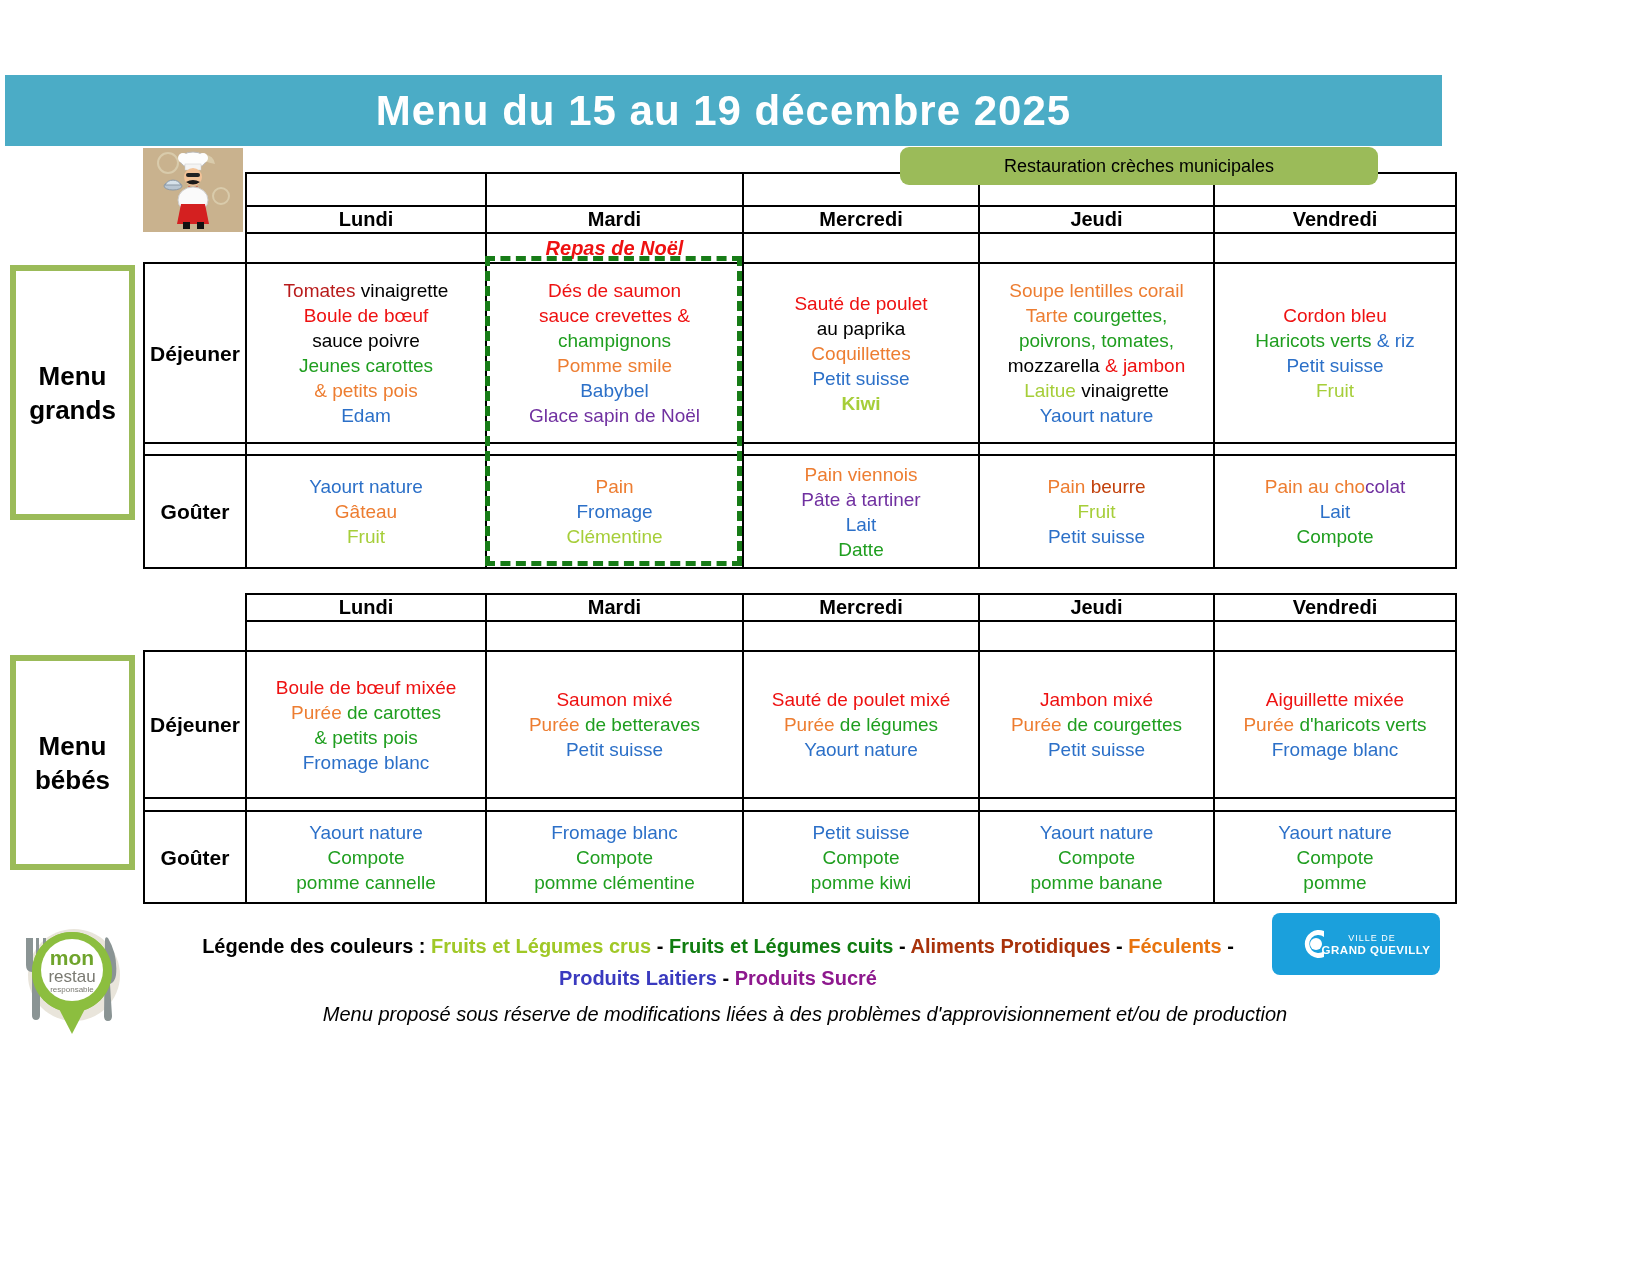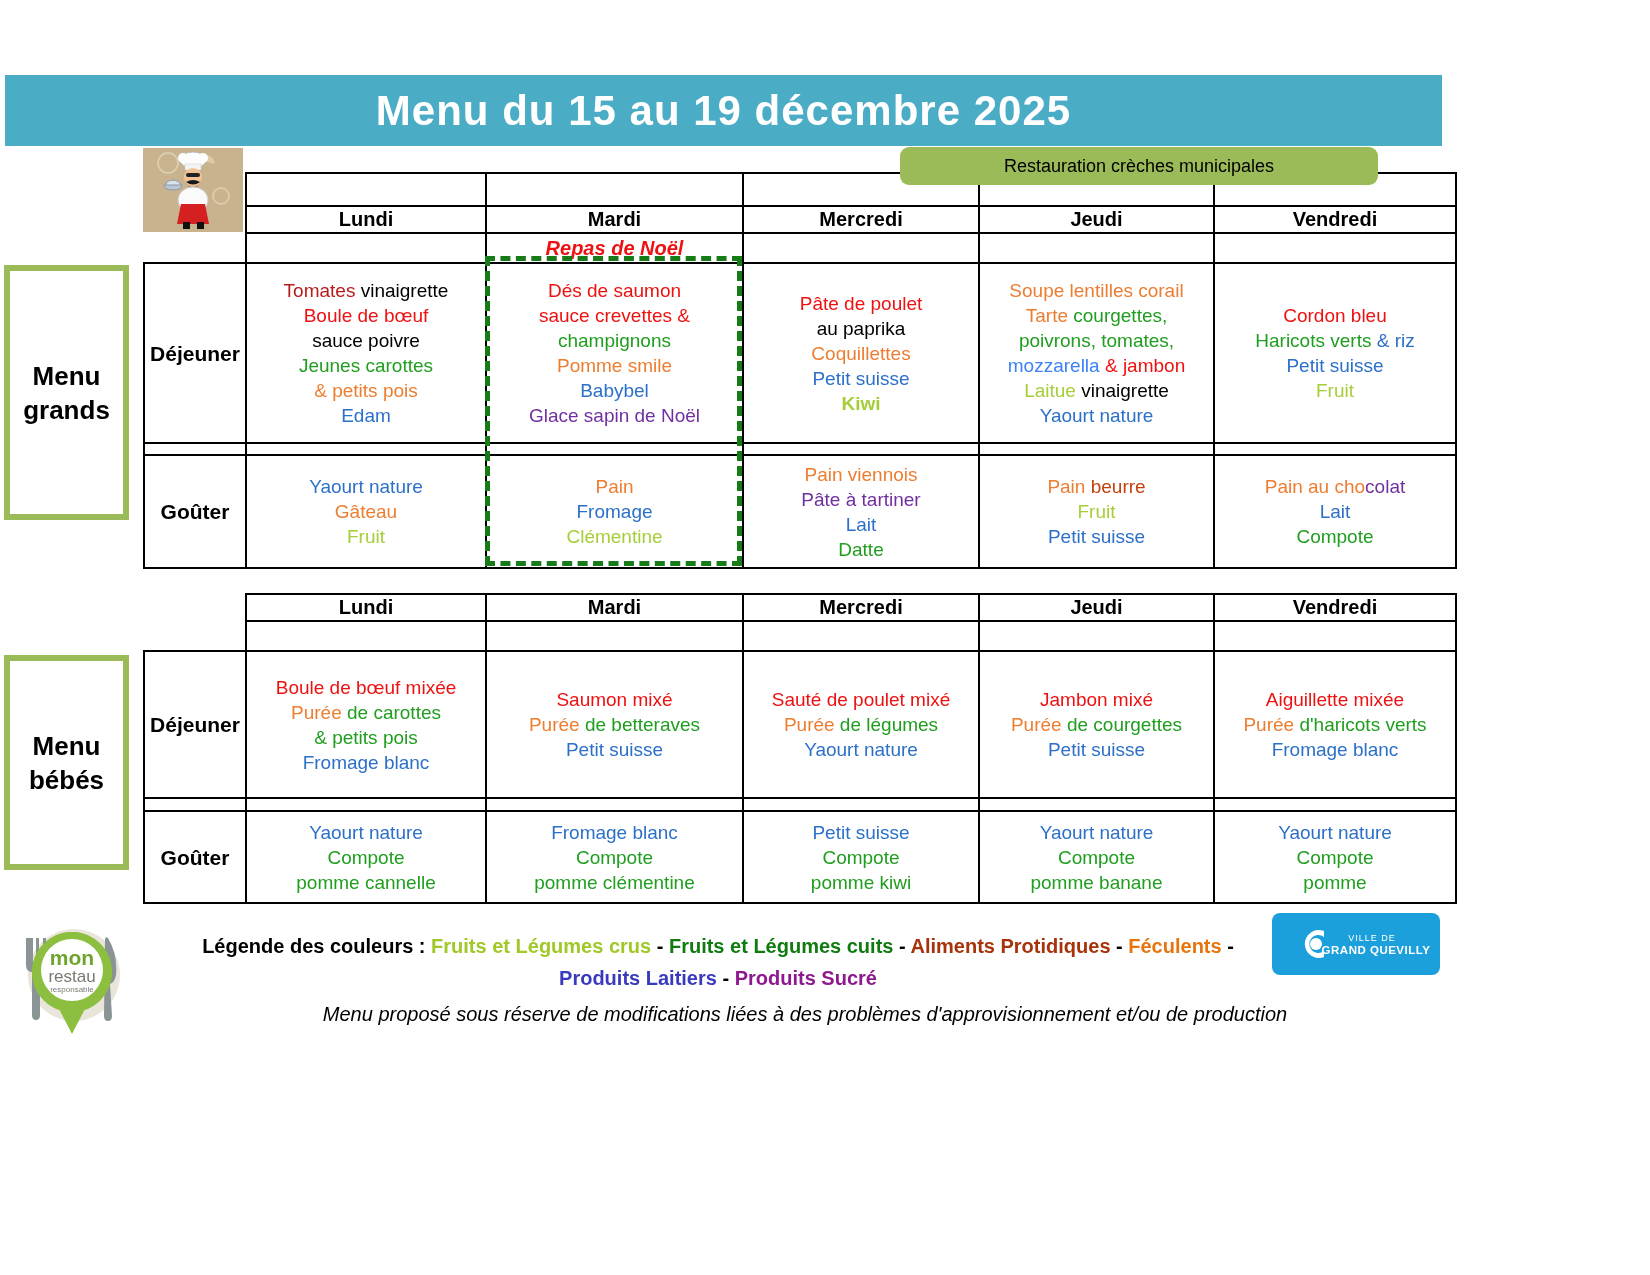--- a/index.html
+++ b/index.html
@@ -23,21 +23,21 @@
   table.menu td.g{border:none;background:transparent;}
   table.menu td.day{font-weight:bold;font-size:20px;}
   table.menu td.rowlabel{font-weight:bold;font-size:21px;}
   table.menu td.special{font-weight:bold;font-style:italic;font-size:20px;}
   .t-grands{top:172px;}
   .t-bebes{top:593px;}
 
   .dash-box{position:absolute;left:485px;top:256px;width:257px;height:310px;
             border:5px dashed #177C17;box-sizing:border-box;z-index:3;pointer-events:none;}
 
-  .side-box{position:absolute;left:4px;width:125px;border:6px solid #9BBB59;background:#fff;
+  .side-box{position:absolute;left:10px;width:125px;border:6px solid #9BBB59;background:#fff;
             display:flex;flex-direction:column;align-items:center;justify-content:center;
             font-weight:bold;font-size:26px;line-height:34px;color:#000;box-sizing:border-box;z-index:2;}
   .box-grands{top:265px;height:255px;}
   .box-bebes{top:655px;height:215px;}
 
   
   .legend{position:absolute;left:143px;top:930px;width:1150px;text-align:center;
           font-size:20px;font-weight:bold;line-height:32px;}
   .legend .lab{color:#000;}
   .note{position:absolute;left:150px;top:1003px;width:1310px;text-align:center;
@@ -127,31 +127,31 @@
           </td>
       <td class="cell">
             <div><span style="color: rgb(238, 17, 17);">Dés de saumon</span></div>
             <div><span style="color: rgb(238, 17, 17);">sauce crevettes &amp;</span></div>
             <div><span style="color: rgb(31, 158, 31);">champignons</span></div>
             <div><span style="color: rgb(237, 125, 49);">Pomme smile</span></div>
             <div><span style="color: rgb(44, 112, 200);">Babybel</span></div>
             <div><span style="color: rgb(112, 48, 160);">Glace sapin de Noël</span></div>
           </td>
       <td class="cell">
-            <div><span style="color: rgb(238, 17, 17);">Pâte de poulet</span></div>
+            <div><span style="color: rgb(238, 17, 17);">Sauté de poulet</span></div>
             <div><span style="color: rgb(0, 0, 0);">au paprika</span></div>
             <div><span style="color: rgb(237, 125, 49);">Coquillettes</span></div>
             <div><span style="color: rgb(44, 112, 200);">Petit suisse</span></div>
             <div><span style="color: rgb(166, 206, 57); font-weight: bold;">Kiwi</span></div>
           </td>
       <td class="cell">
             <div><span style="color: rgb(237, 125, 49);">Soupe lentilles corail</span></div>
             <div><span style="color: rgb(237, 125, 49);">Tarte </span><span style="color: rgb(31, 158, 31);">courgettes,</span></div>
             <div><span style="color: rgb(31, 158, 31);">poivrons, tomates,</span></div>
-            <div><span style="color: #3b82f6;">mozzarella </span><span style="color: rgb(238, 17, 17); text-align: center;">&amp; jambon</span></div>
+            <div><span style="color: #000000;">mozzarella </span><span style="color: rgb(238, 17, 17); text-align: center;">&amp; jambon</span></div>
             <div><span style="color: rgb(166, 206, 57);">Laitue</span><span style="color: rgb(0, 0, 0);"> vinaigrette</span></div>
             <div><span style="color: rgb(44, 112, 200);">Yaourt nature</span></div>
           </td>
       <td class="cell">
             <div><span style="color: rgb(238, 17, 17);">Cordon bleu</span></div>
             <div><span style="color: rgb(31, 158, 31);">Haricots verts</span><span style="color: rgb(44, 112, 200);"> &amp; riz</span></div>
             <div><span style="color: rgb(44, 112, 200);">Petit suisse</span></div>
             <div><span style="color: rgb(166, 206, 57);">Fruit</span></div>
           </td>
     </tr>

